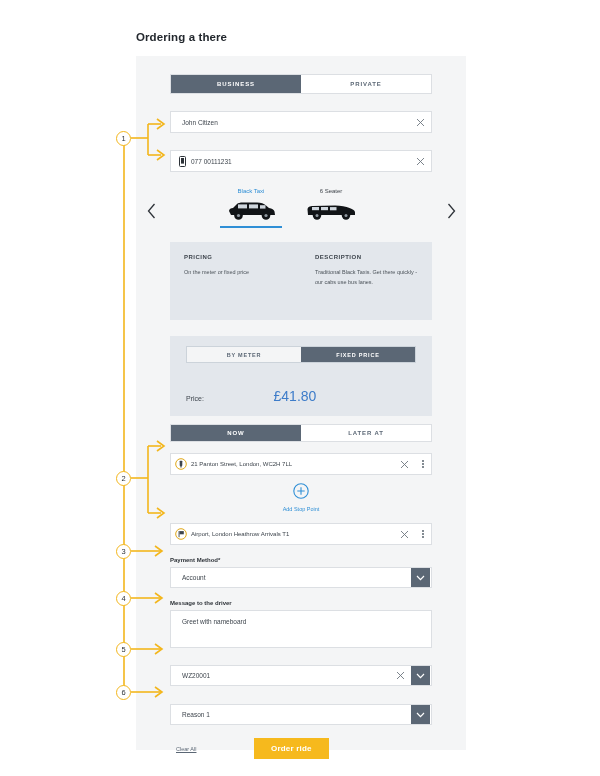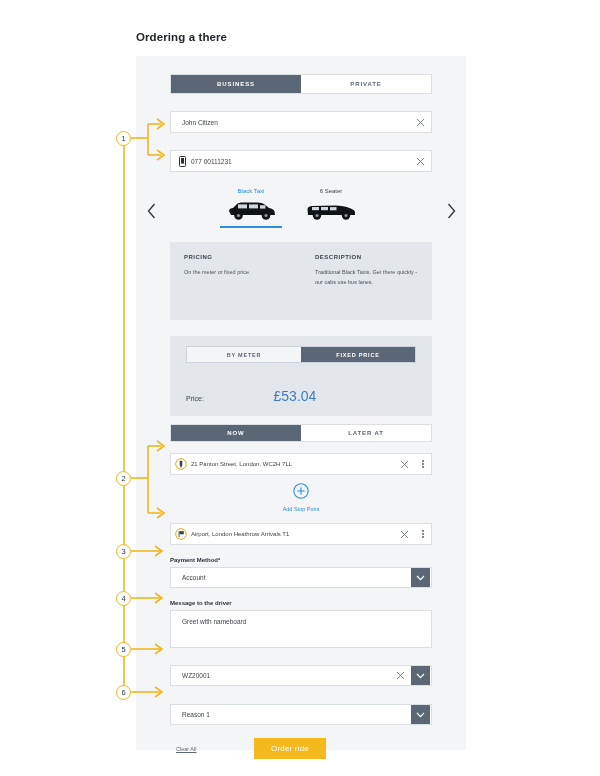--- a/index.html
+++ b/index.html
@@ -212,21 +212,21 @@
     width: 262px; margin-top: 13px;
     display: flex; align-items: center;
   }
   .clear-all {
     font-size: 5.5px; color: #5b6775;
     text-decoration: underline; cursor: pointer;
     width: 84px; padding-left: 6px;
   }
   .order-btn {
     background: #f6b91d; color: #ffffff;
-    font-size: 8px; font-weight: normal;
+    font-size: 8px; font-weight: bold;
     padding: 6px 17px;
     border: none; cursor: pointer;
     letter-spacing: 0.2px;
   }
 
   
   .anno { position: absolute; left: 0; top: 0; width: 600px; height: 776px; pointer-events: none; }
   .bubble {
     position: absolute;
     width: 15px; height: 15px; border-radius: 50%;
@@ -330,21 +330,21 @@
       </div>
     </div>
 
     <div class="price-card">
       <div class="meter-seg">
         <div class="meter-btn">BY METER</div>
         <div class="meter-btn active">FIXED PRICE</div>
       </div>
       <div class="price-row">
         <div class="price-lbl">Price:</div>
-        <div class="price-val">£53.04</div>
+        <div class="price-val">£41.80</div>
       </div>
     </div>
 
     <div class="when-seg">
       <div class="when-btn active">NOW</div>
       <div class="when-btn">LATER AT</div>
     </div>
 
     <div class="addr">
       <div class="pin">

